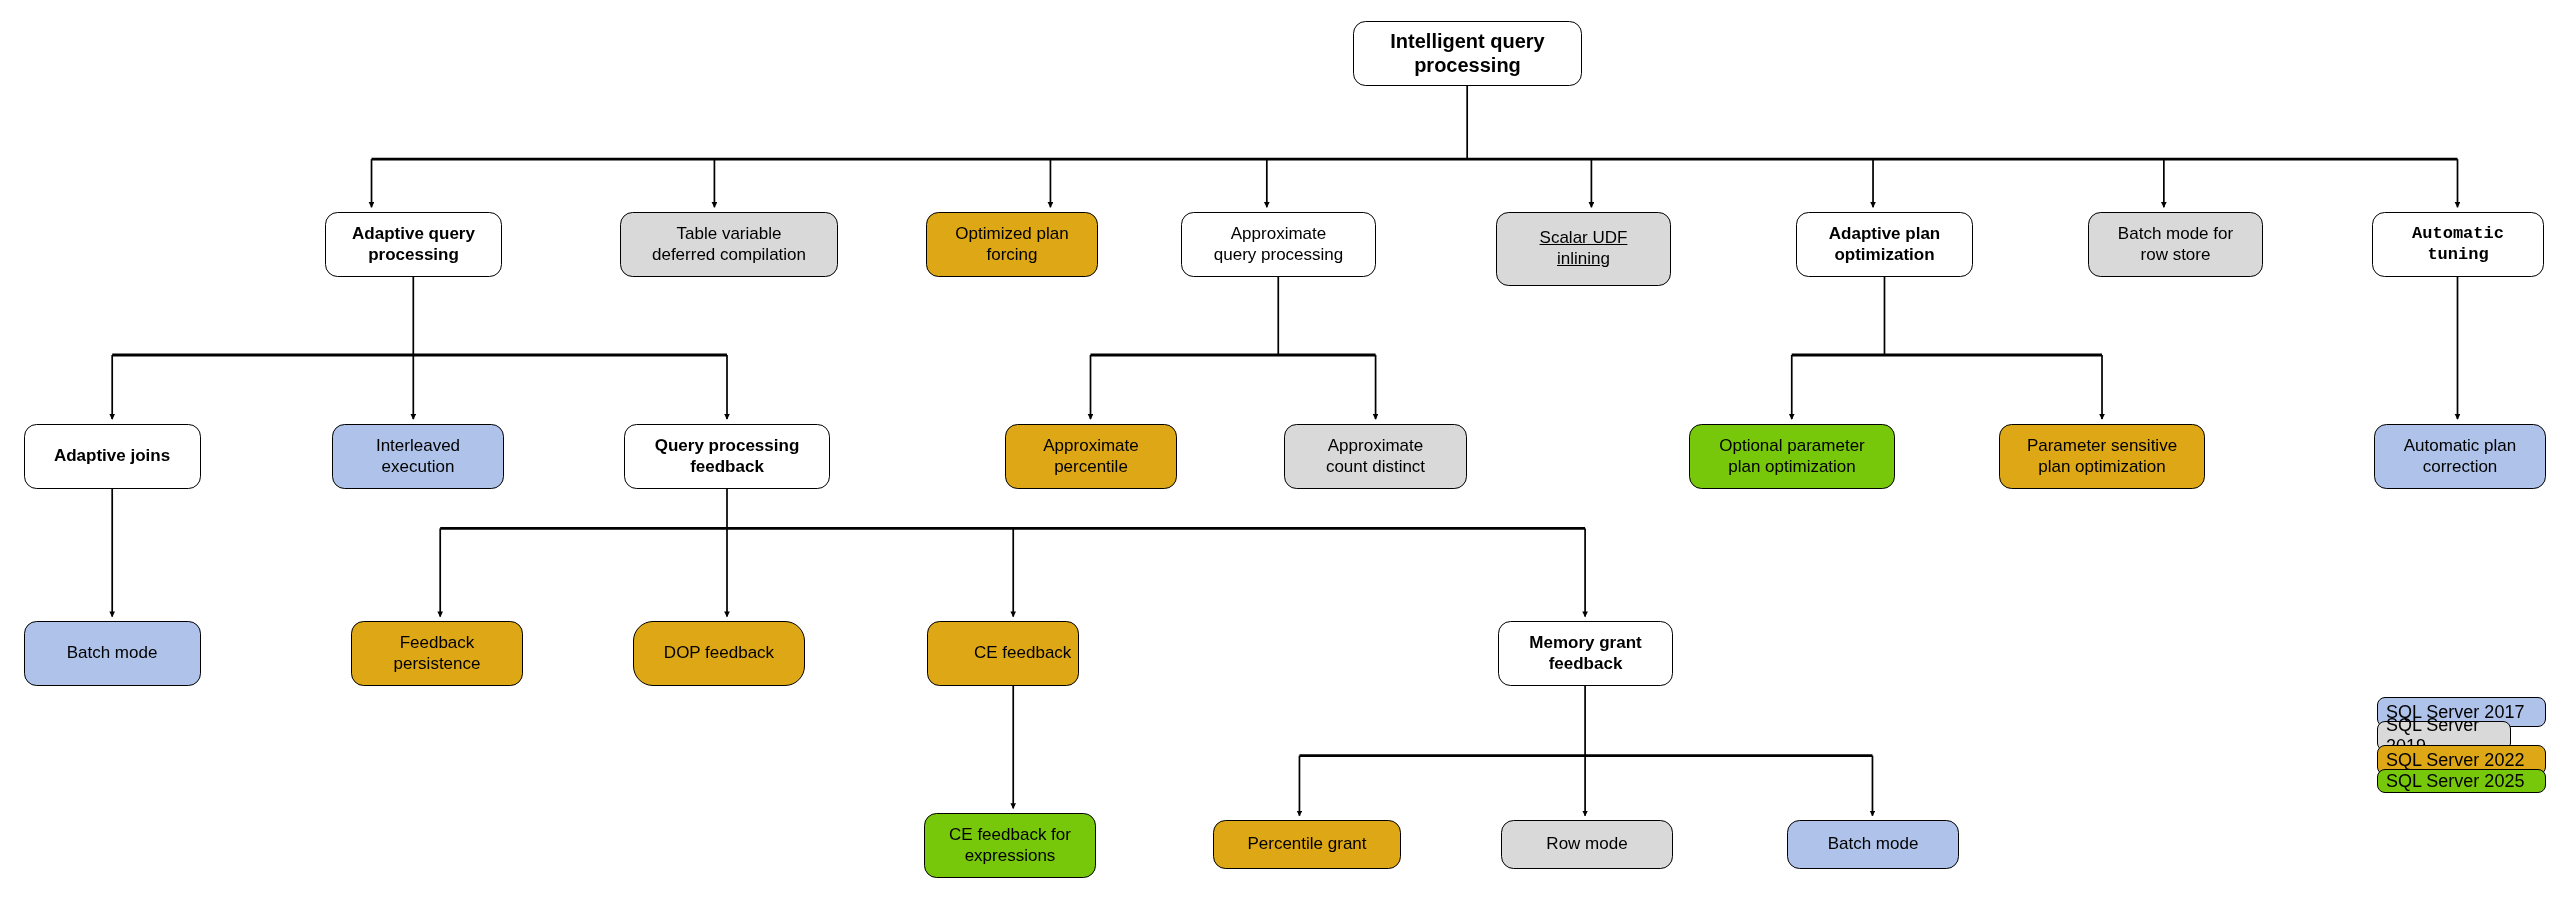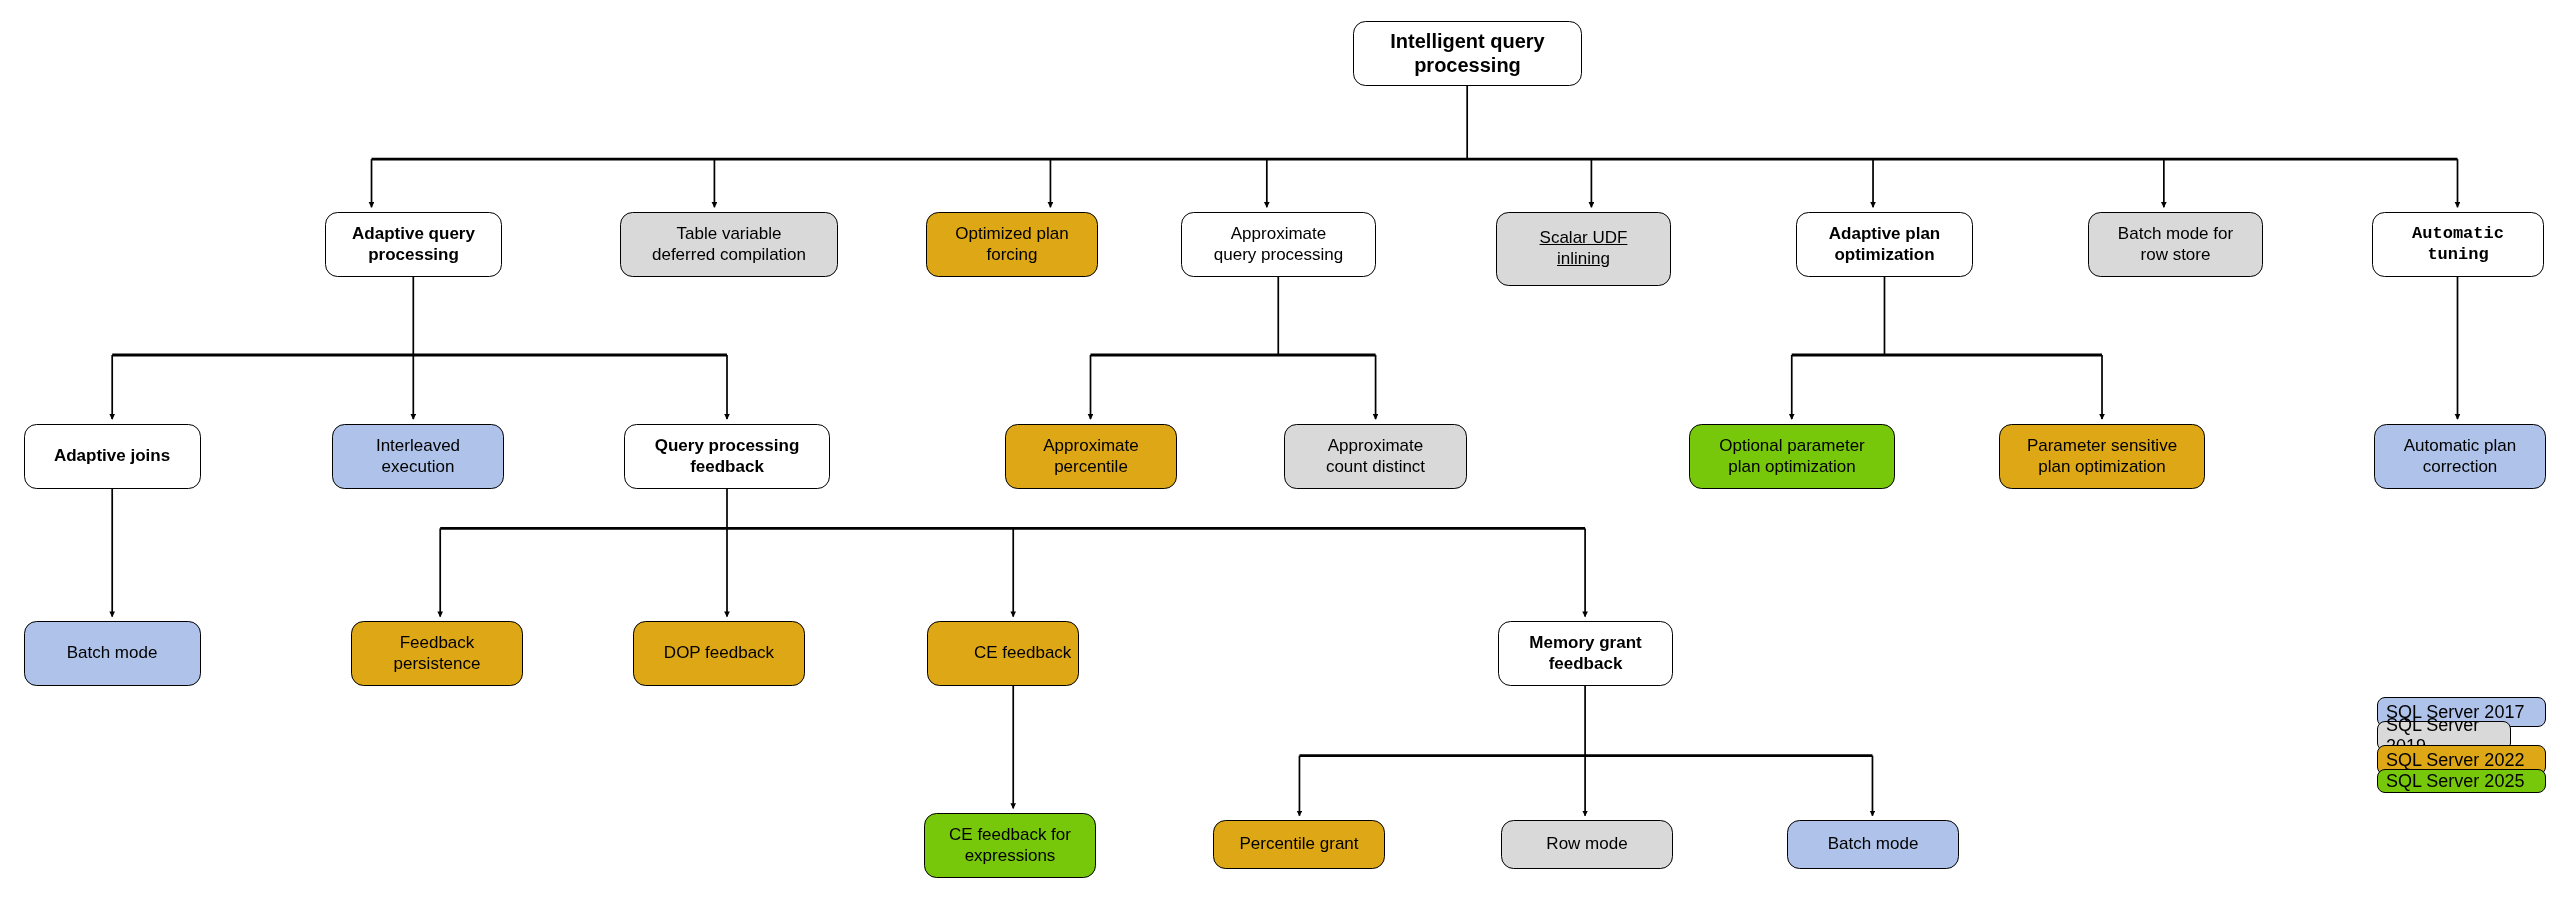--- a/index.html
+++ b/index.html
@@ -195,35 +195,35 @@
         <span class="lbl">Automatic plan
 correction</span>
       </div>
       <div class="node fill-blue" style="left: 23.5px; top: 621px; width: 177px; height: 65px;">
         <span class="lbl">Batch mode</span>
       </div>
       <div class="node fill-orange" style="left: 351px; top: 621px; width: 172px; height: 65px;">
         <span class="lbl">Feedback
 persistence</span>
       </div>
-      <div class="node fill-orange" style="left: 633px; top: 621px; width: 172px; height: 65px;">
+      <div class="node fill-orange" style="left: 633px; top: 621px; width: 172px; height: 65px; border-radius: 20px;">
         <span class="lbl">DOP feedback</span>
       </div>
       <div class="node fill-orange" style="left: 927px; top: 621px; width: 152px; height: 65px; padding-left: 44px;">
         <span class="lbl">CE feedback</span>
       </div>
       <div class="node fill-white bold" style="left: 1498px; top: 621px; width: 175px; height: 65px;">
         <span class="lbl">Memory grant
 feedback</span>
       </div>
       <div class="node fill-green" style="left: 924px; top: 813px; width: 172px; height: 65px;">
         <span class="lbl">CE feedback for
 expressions</span>
       </div>
-      <div class="node fill-orange" style="left: 1213px; top: 820px; width: 172px; height: 49px;">
+      <div class="node fill-orange" style="left: 1213px; top: 820px; width: 188px; height: 49px;">
         <span class="lbl">Percentile grant</span>
       </div>
       <div class="node fill-grey" style="left: 1501px; top: 820px; width: 172px; height: 49px;">
         <span class="lbl">Row mode</span>
       </div>
       <div class="node fill-blue" style="left: 1787px; top: 820px; width: 172px; height: 49px;">
         <span class="lbl">Batch mode</span>
       </div>
     </div>
 

